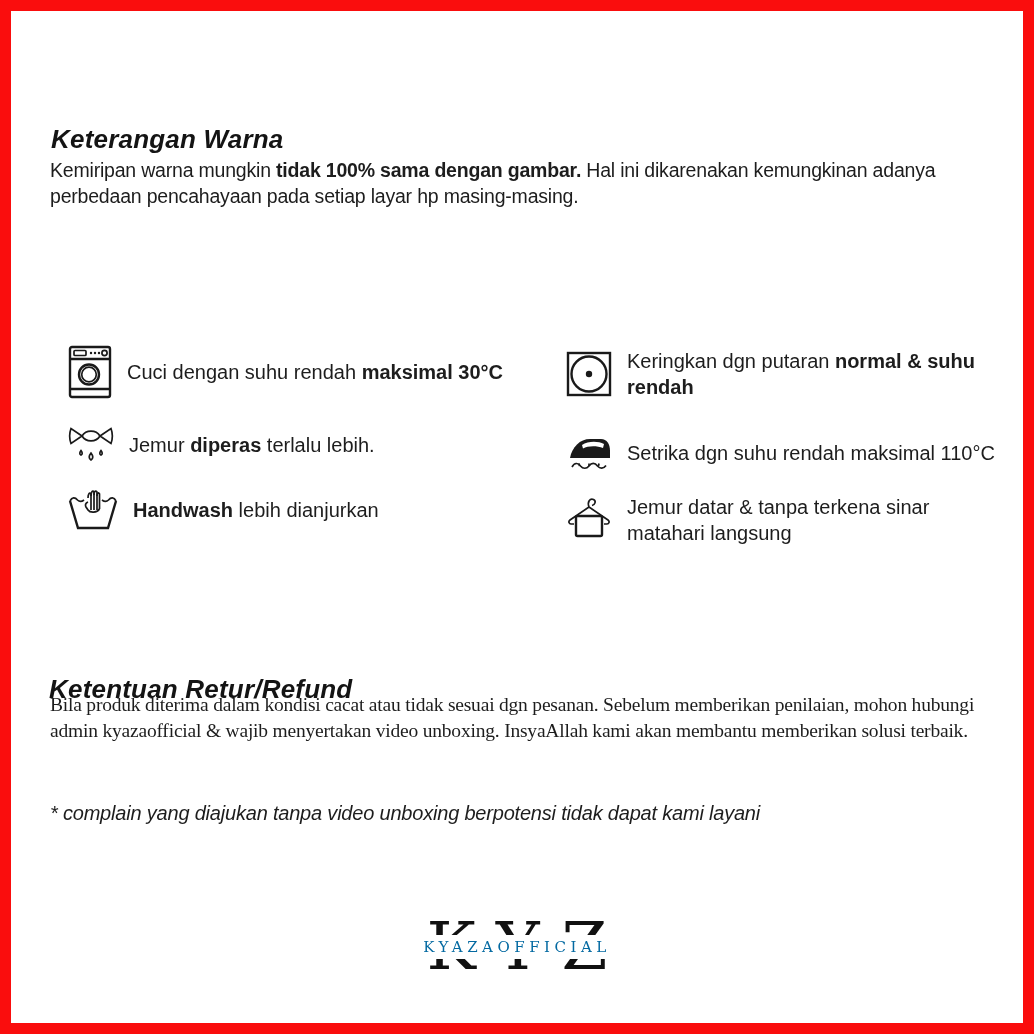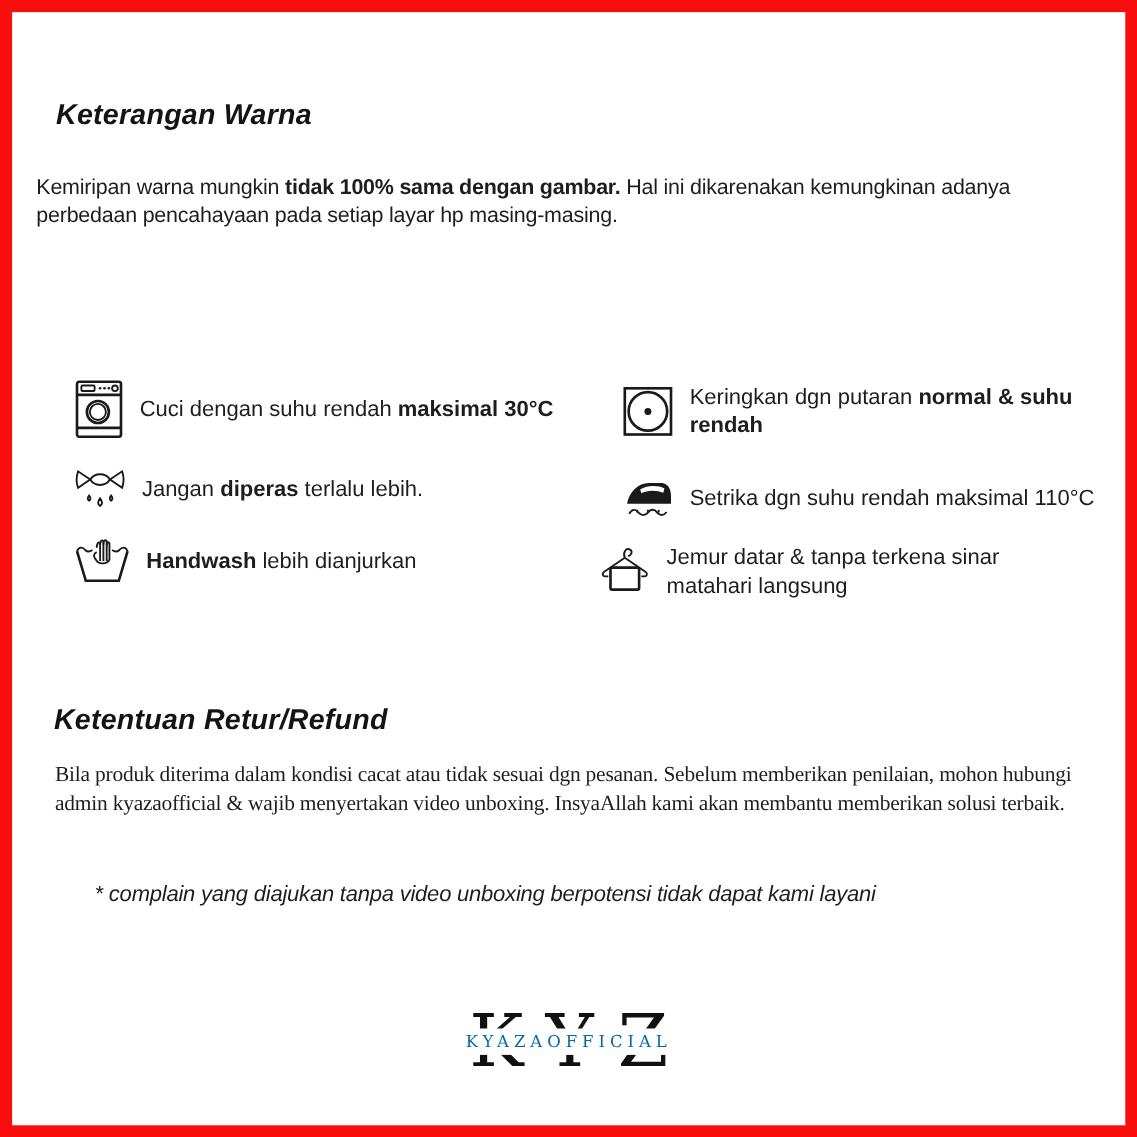--- a/index.html
+++ b/index.html
@@ -13,20 +13,21 @@
     color:#1c1c1c;
     overflow:hidden;
   }
   .h-title {
     position:absolute;
     font-size:26px;
     font-weight:700;
     font-style:italic;
     letter-spacing:.2px;
     color:#141414;
+    margin-top:35px;
   }
   .para {
     position:absolute;
     font-size:19.5px;
     line-height:26px;
     color:#1d1d1d;
     letter-spacing:-0.2px;
   }
   .care-row {
     position:absolute;
@@ -40,21 +41,20 @@
     font-size:20px;
     line-height:26px;
     color:#1d1d1d;
   }
   .note-italic {
     position:absolute;
     font-size:20px;
     font-style:italic;
     color:#1d1d1d;
     letter-spacing:-0.2px;
-    margin-left:36px;
   }
   .logo-wrap {
     position:absolute;
     left:0; right:0;
     top:903px;
     display:flex;
     justify-content:center;
   }
   .logo-inner { position:relative; }
   .logo-monogram {
@@ -83,21 +83,21 @@
   svg .st-thin { stroke:#1a1a1a; fill:none; stroke-width:1.7; }
   svg .fl { fill:#1a1a1a; stroke:none; }
 </style>
 </head>
 <body>
 
 <div id="canvas">
 
   <div class="h-title" style="top:78px; left:40px;">Keterangan Warna</div>
 
-  <div class="para" style="top:146px; left:22px; width:962px;"><span>Kemiripan warna mungkin </span><span style="font-weight: 700;">tidak 100% sama dengan gambar.</span><span> Hal ini dikarenakan kemungkinan adanya perbedaan pencahayaan pada setiap layar hp masing-masing.</span></div>
+  <div class="para" style="top:146px; left:39px; width:962px;"><span>Kemiripan warna mungkin </span><span style="font-weight: 700;">tidak 100% sama dengan gambar.</span><span> Hal ini dikarenakan kemungkinan adanya perbedaan pencahayaan pada setiap layar hp masing-masing.</span></div>
 
 
   <div class="care-row" style="top:334px; left:33px; width:470px;">
     <span class="care-icon">
       <svg width="44" height="54" viewBox="0 0 44 54">
         <rect class="st" x="2" y="2" width="40" height="50" rx="2"></rect>
         <line class="st" x1="2" y1="14" x2="42" y2="14"></line>
         <rect class="st-thin" x="6" y="5.5" width="12" height="5" rx="1"></rect>
         <circle class="fl" cx="23" cy="8" r="1.2"></circle>
         <circle class="fl" cx="27" cy="8" r="1.2"></circle>
@@ -115,21 +115,21 @@
     <span class="care-icon">
       <svg width="46" height="44" viewBox="0 0 46 44">
         <path class="st-thin" d="M14,13 C18,6.5 28,6.5 32,13 C28,19.5 18,19.5 14,13 Z"></path>
         <path class="st-thin" d="M14,13 L3,5.5 C1.2,10.5 1.2,15.5 3,20.5 Z"></path>
         <path class="st-thin" d="M32,13 L43,5.5 C44.8,10.5 44.8,15.5 43,20.5 Z"></path>
         <path class="st-thin" d="M13,27.5 c1.6,2 1.6,3.6 0,4.6 c-1.6,-1 -1.6,-2.6 0,-4.6 Z"></path>
         <path class="st-thin" d="M23,30 c2.4,3 2.4,5.6 0,7 c-2.4,-1.4 -2.4,-4 0,-7 Z"></path>
         <path class="st-thin" d="M33,27.5 c1.6,2 1.6,3.6 0,4.6 c-1.6,-1 -1.6,-2.6 0,-4.6 Z"></path>
       </svg>
     </span>
-    <span class="care-text"><span>Jangan </span><span style="font-weight: 700;">diperas</span><span> terlalu lebih.</span></span>
+    <span class="care-text"><span>Jemur </span><span style="font-weight: 700;">diperas</span><span> terlalu lebih.</span></span>
   </div>
 
   <div class="care-row" style="top:477px; left:33px; width:470px;">
     <span class="care-icon">
       <svg width="50" height="44" viewBox="0 0 50 44">
         <path class="st" d="M2,13 L10,40 L40,40 L48,13"></path>
         <path class="st-thin" d="M2,13 C4,9 7,9 9.5,12 C11.5,14 14,13.5 16,12"></path>
         <path class="st-thin" d="M34,12 C36,13.5 38.5,14 40.5,12 C43,9 46,9 48,13"></path>
         <path class="st-thin" d="M20,10 C20,6 21.5,4 23,6 L23,22"></path>
         <path class="st-thin" d="M23,8 C23,4 24.5,2 26,4 L26,22"></path>
@@ -159,21 +159,21 @@
         <path d="M14,13 C20,9 30,9 36,12 L35,16 C29,13.5 20,13.5 15,16.5 Z" fill="#ffffff" stroke="none"></path>
         <path class="st-thin" d="M4,35 C6.5,30.5 10,30.5 12.5,34 C15,37 18.5,37 21,34 C23.5,30.5 27,30.5 29.5,34 C32,37 35.5,37 38,33.5"></path>
         <line class="st-thin" x1="11" y1="31.5" x2="11.5" y2="34"></line>
         <line class="st-thin" x1="21" y1="31.5" x2="21" y2="34"></line>
         <line class="st-thin" x1="31" y1="31.5" x2="30.5" y2="34"></line>
       </svg>
     </span>
     <span class="care-text"><span>Setrika dgn suhu rendah </span><span style="font-weight: 400;">maksimal 110°C</span></span>
   </div>
 
-  <div class="care-row" style="top:483px; left:510px; width:460px;align-items:center;">
+  <div class="care-row" style="top:483px; left:531px; width:460px;align-items:center;">
     <span class="care-icon">
       <svg width="46" height="52" viewBox="0 0 46 52">
         <path class="st-thin" d="M23,13 C21,8 24,4 27.5,5.5 C30.5,7 29,11 26,11.5"></path>
         <path class="st-thin" d="M23,13 L4,26 C2,27.5 3,30 5,30 L8,30"></path>
         <path class="st-thin" d="M23,13 L42,26 C44,27.5 43,30 41,30 L38,30"></path>
         <rect x="10" y="22" width="26" height="20" rx="1.5" fill="#ffffff" stroke="#1a1a1a" stroke-width="2.4"></rect>
       </svg>
     </span>
     <span class="care-text" style="width:380px;"><span>Jemur datar &amp; tanpa terkena sinar matahari langsung</span></span>
   </div>

